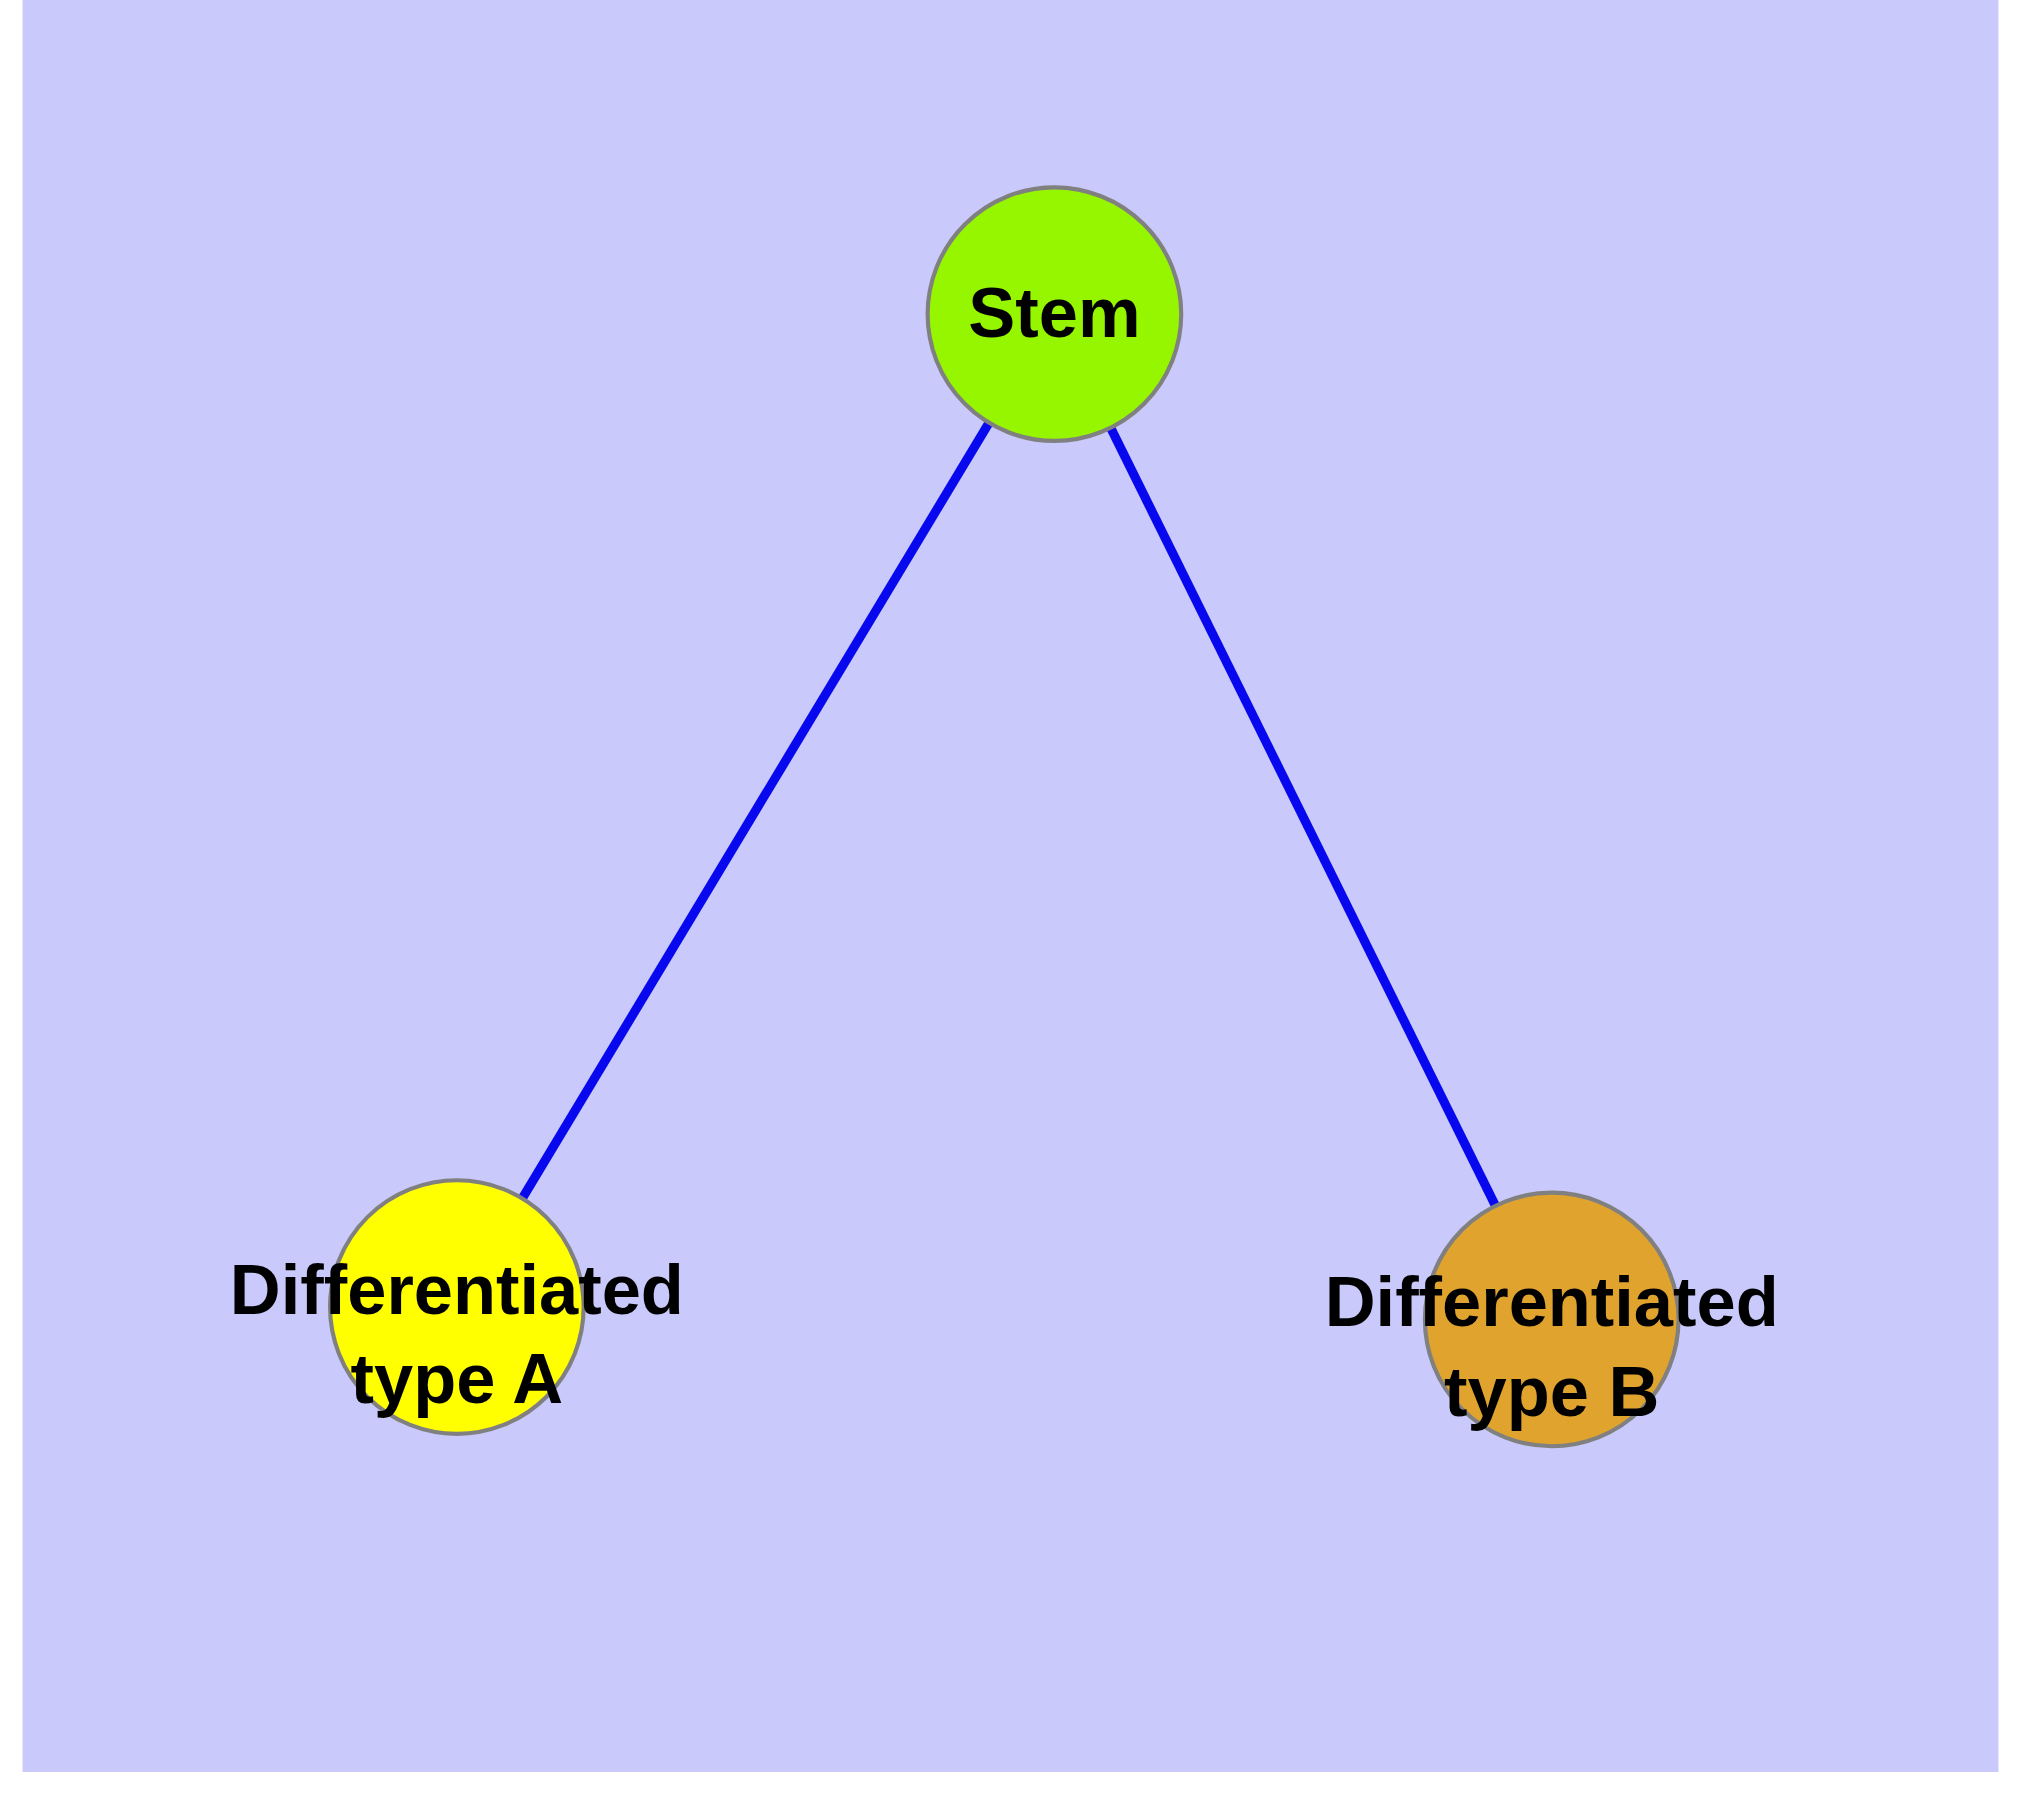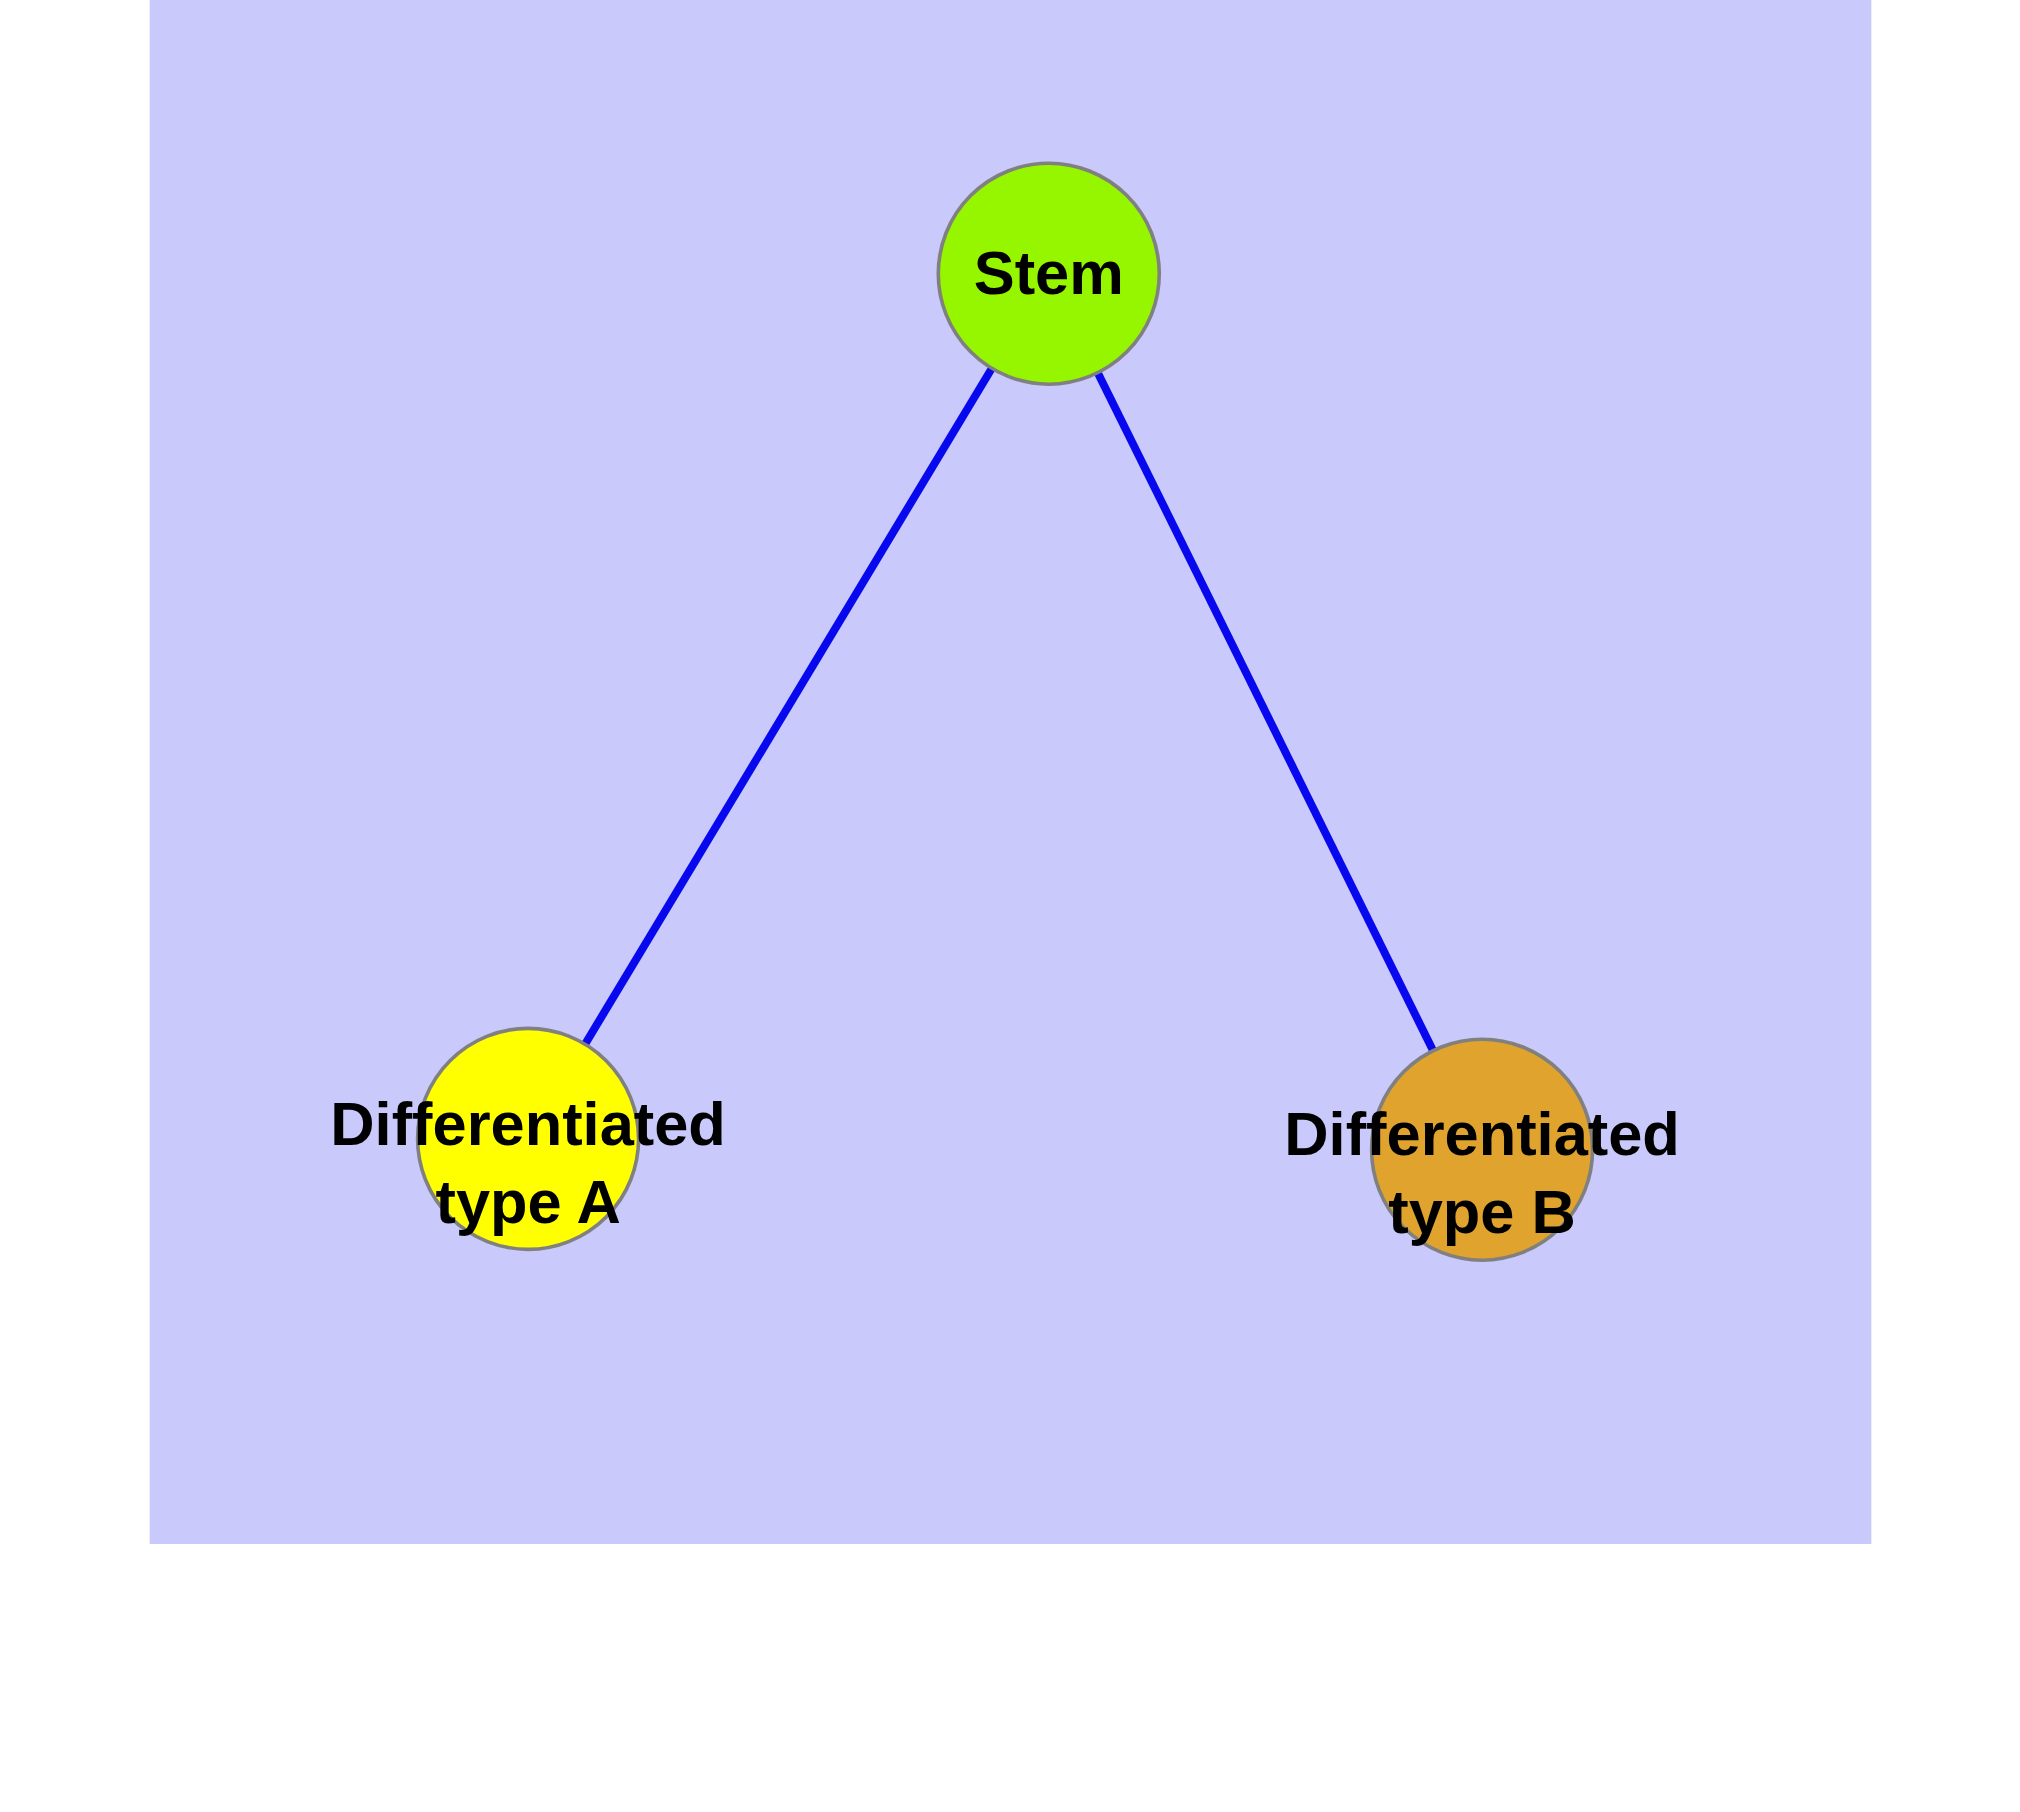--- a/index.html
+++ b/index.html
@@ -2,21 +2,21 @@
 <html style="font-size:13.6px"><head>
 <meta charset="utf-8">
 <style>
   html, body {
     margin: 0;
     padding: 0;
     background: #ffffff;
   }
   .diagram-wrap {
     width: 2021px;
-    height: 1544px;
+    height: 1772px;
     overflow: hidden;
   }
   svg {
     display: block;
     width: 100%;
     height: 100%;
   }
   .node-circle {
     stroke-width: 5px;
   }

